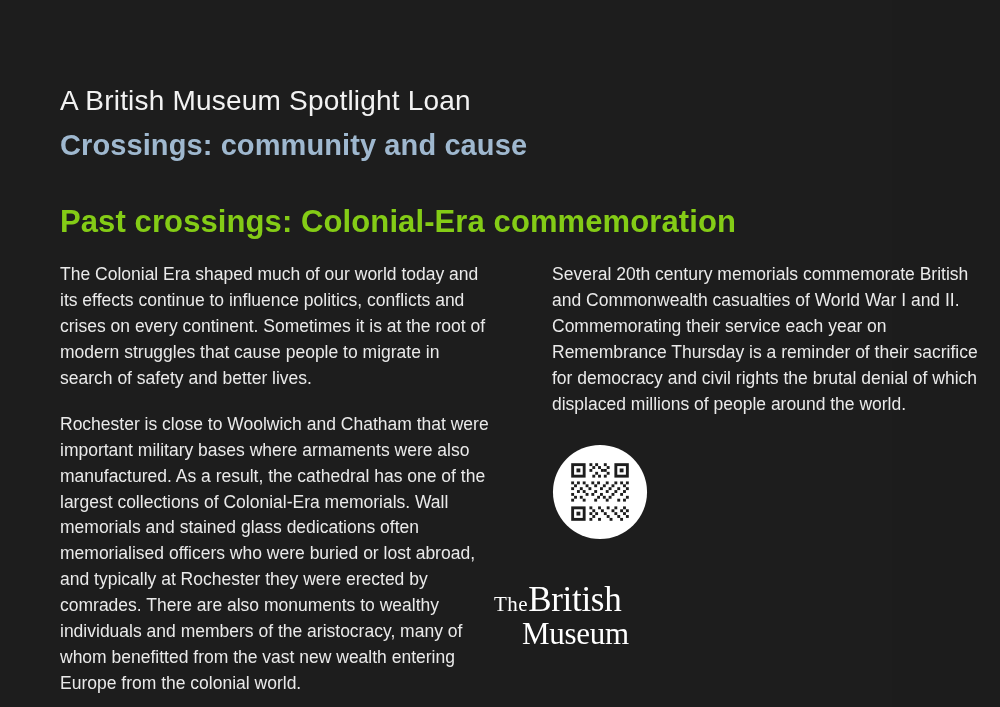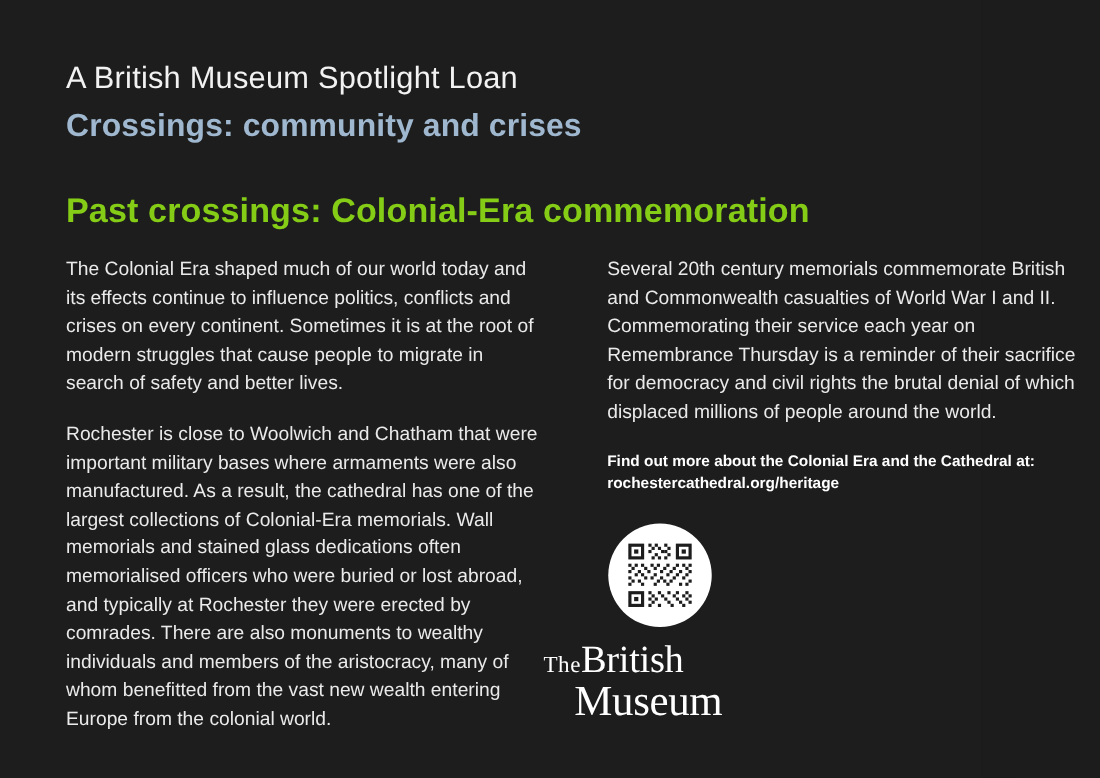--- a/index.html
+++ b/index.html
@@ -13,21 +13,21 @@
     font-family: "Liberation Sans", sans-serif;
     color: #ffffff;
     overflow: hidden;
   }
   .panel {
     position: relative;
     width: 892px;
     height: 707px;
     background: #1d1d1d;
     box-sizing: border-box;
-    padding: 54px 60px 0 60px;
+    padding: 84px 60px 0 60px;
   }
   .eyebrow {
     font-size: 28px;
     font-weight: 400;
     color: #f2f2f2;
     letter-spacing: 0.2px;
     margin: 0 0 10px 0;
     line-height: 1.2;
   }
   .headline {
@@ -101,21 +101,21 @@
   }
   .bm-the {
     font-size: 21px;
     letter-spacing: 0.5px;
   }
   .bm-british {
     font-size: 35px;
     letter-spacing: -0.3px;
   }
   .bm-museum {
-    font-size: 39px;
+    font-size: 31px;
     letter-spacing: -0.3px;
     display: block;
     margin-top: 2px;
     margin-left: 28px;
   }
   .rc-logo {
     position: absolute;
     left: 240px;
     top: 0px;
     width: 210px;
@@ -160,38 +160,34 @@
     height: 58px;
     pointer-events: none;
   }
 </style>
 </head>
 <body>
 
 <div class="panel">
 
   <h1 class="eyebrow">A British Museum Spotlight Loan</h1>
-  <h2 class="headline">Crossings: community and crises</h2>
+  <h2 class="headline">Crossings: community and cause</h2>
 
   <h3 class="section-title">Past crossings: Colonial-Era commemoration</h3>
 
   <div class="columns">
 
     <div class="col-left">
       <p class="body">The Colonial Era shaped much of our world today and its effects continue to influence politics, conflicts and crises on every continent. Sometimes it is at the root of modern struggles that cause people to migrate in search of safety and better lives.</p>
       <p class="body">Rochester is close to Woolwich and Chatham that were important military bases where armaments were also manufactured. As a result, the cathedral has one of the largest collections of Colonial-Era memorials. Wall memorials and stained glass dedications often memorialised officers who were buried or lost abroad, and typically at Rochester they were erected by comrades. There are also monuments to wealthy individuals and members of the aristocracy, many of whom benefitted from the vast new wealth entering Europe from the colonial world.</p>
     </div>
 
     <div class="col-right">
       <p class="body">Several 20th century memorials commemorate British and Commonwealth casualties of World War I and II. Commemorating their service each year on Remembrance Thursday is a reminder of their sacrifice for democracy and civil rights the brutal denial of which displaced millions of people around the world.</p>
 
-      <p class="findout">
-        <span>Find out more about the Colonial Era and the Cathedral at:</span>
-        <span class="url">rochestercathedral.org/heritage</span>
-      </p>
 
       <div class="qr-wrap">
         <svg viewBox="0 0 100 100" width="96" height="96" aria-hidden="true">
           <circle cx="50" cy="50" r="49" fill="#ffffff"></circle>
           <g fill="#1d1d1d">
 
             <rect x="20" y="20" width="15" height="15"></rect>
             <rect x="23" y="23" width="9" height="9" fill="#ffffff"></rect>
             <rect x="25.5" y="25.5" width="4" height="4"></rect>
             <rect x="65" y="20" width="15" height="15"></rect>

